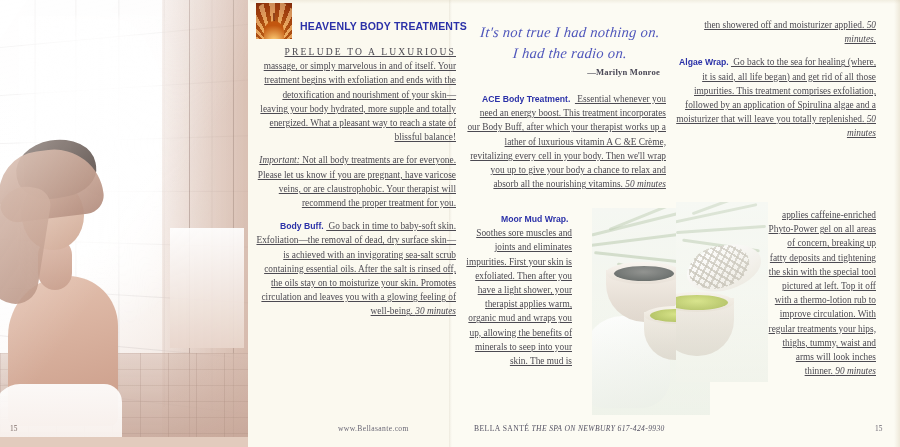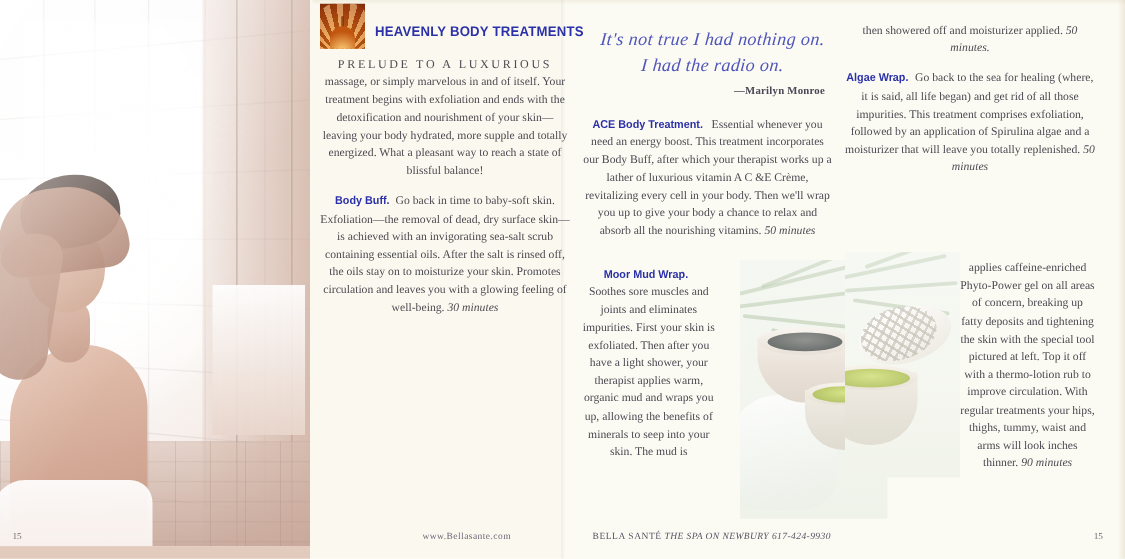--- a/index.html
+++ b/index.html
@@ -99,21 +99,21 @@
   .col{position:absolute;}
   .head-treatments{
     position:absolute;left:300px;top:20px;
     font-family:"Liberation Sans",sans-serif;
     font-weight:bold;font-size:11.2px;letter-spacing:.2px;
     color:#2b31a8;white-space:nowrap;
     transform:scaleX(.94);transform-origin:left center;
   }
   .body-txt{
     font-size:9.35px;line-height:14.2px;color:#4c4a52;
-    text-align:center;font-family:"Liberation Serif",serif;
+    text-align:right;font-family:"Liberation Serif",serif;text-decoration:underline;
   }
   .prelude{
     font-size:9.6px;letter-spacing:2.15px;color:#4c4a52;
     white-space:nowrap;
   }
   .lede{font-size:9.35px;line-height:14.2px;color:#4c4a52;}
   .term{color:#2b31a8;font-family:"Liberation Sans",sans-serif;font-weight:bold;font-size:9.1px;
     transform:scaleX(.95);display:inline-block;transform-origin:left center;}
   .ital{font-style:italic;}
   p{margin:0 0 9px 0;}
@@ -229,20 +229,23 @@
     <div class="orn-core"></div>
   </div>
   <div class="head-treatments">HEAVENLY BODY TREATMENTS</div>
 
   <div class="col body-txt" id="col1">
     <p>
       <span class="prelude">PRELUDE TO A LUXURIOUS</span>
       <span class="lede">massage, or simply marvelous in and of itself. Your treatment begins with exfoliation and ends with the detoxification and nourishment of your skin—leaving your body hydrated, more supple and totally energized. What a pleasant way to reach a state of blissful balance!</span>
     </p>
     <p>
+      <span class="ital">Important:</span><span> Not all body treatments are for everyone. Please let us know if you are pregnant, have varicose veins, or are claustrophobic. Your therapist will recommend the proper treatment for you.</span>
+    </p>
+    <p>
       <span class="term">Body Buff.</span><span> Go back in time to baby-soft skin. Exfoliation—the removal of dead, dry surface skin—is achieved with an invigorating sea-salt scrub containing essential oils. After the salt is rinsed off, the oils stay on to moisturize your skin. Promotes circulation and leaves you with a glowing feeling of well-being. </span><span class="ital">30 minutes</span>
     </p>
   </div>
 
   <div class="quote-block">
     <div class="quote-line">It's not true I had nothing on.</div>
     <div class="quote-line">I had the radio on.</div>
     <span class="quote-attr">—Marilyn Monroe</span>
   </div>
 

